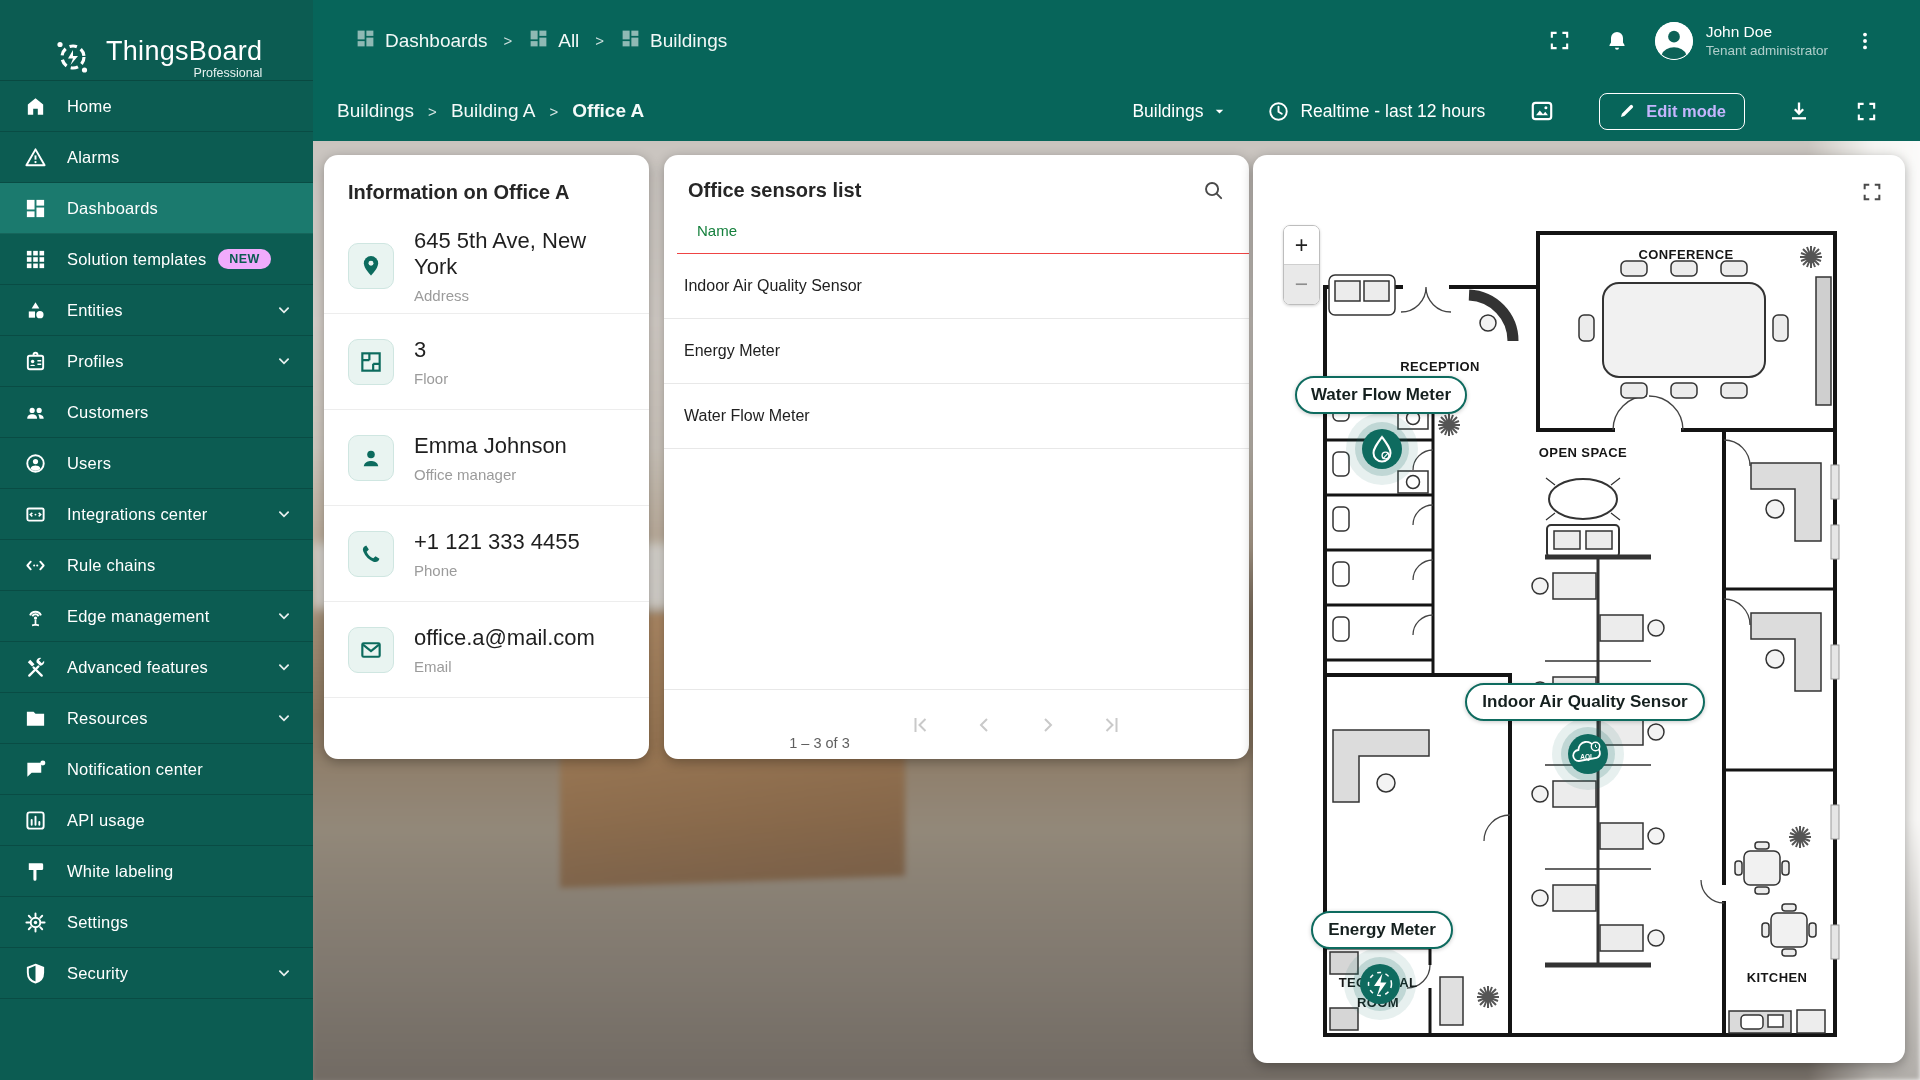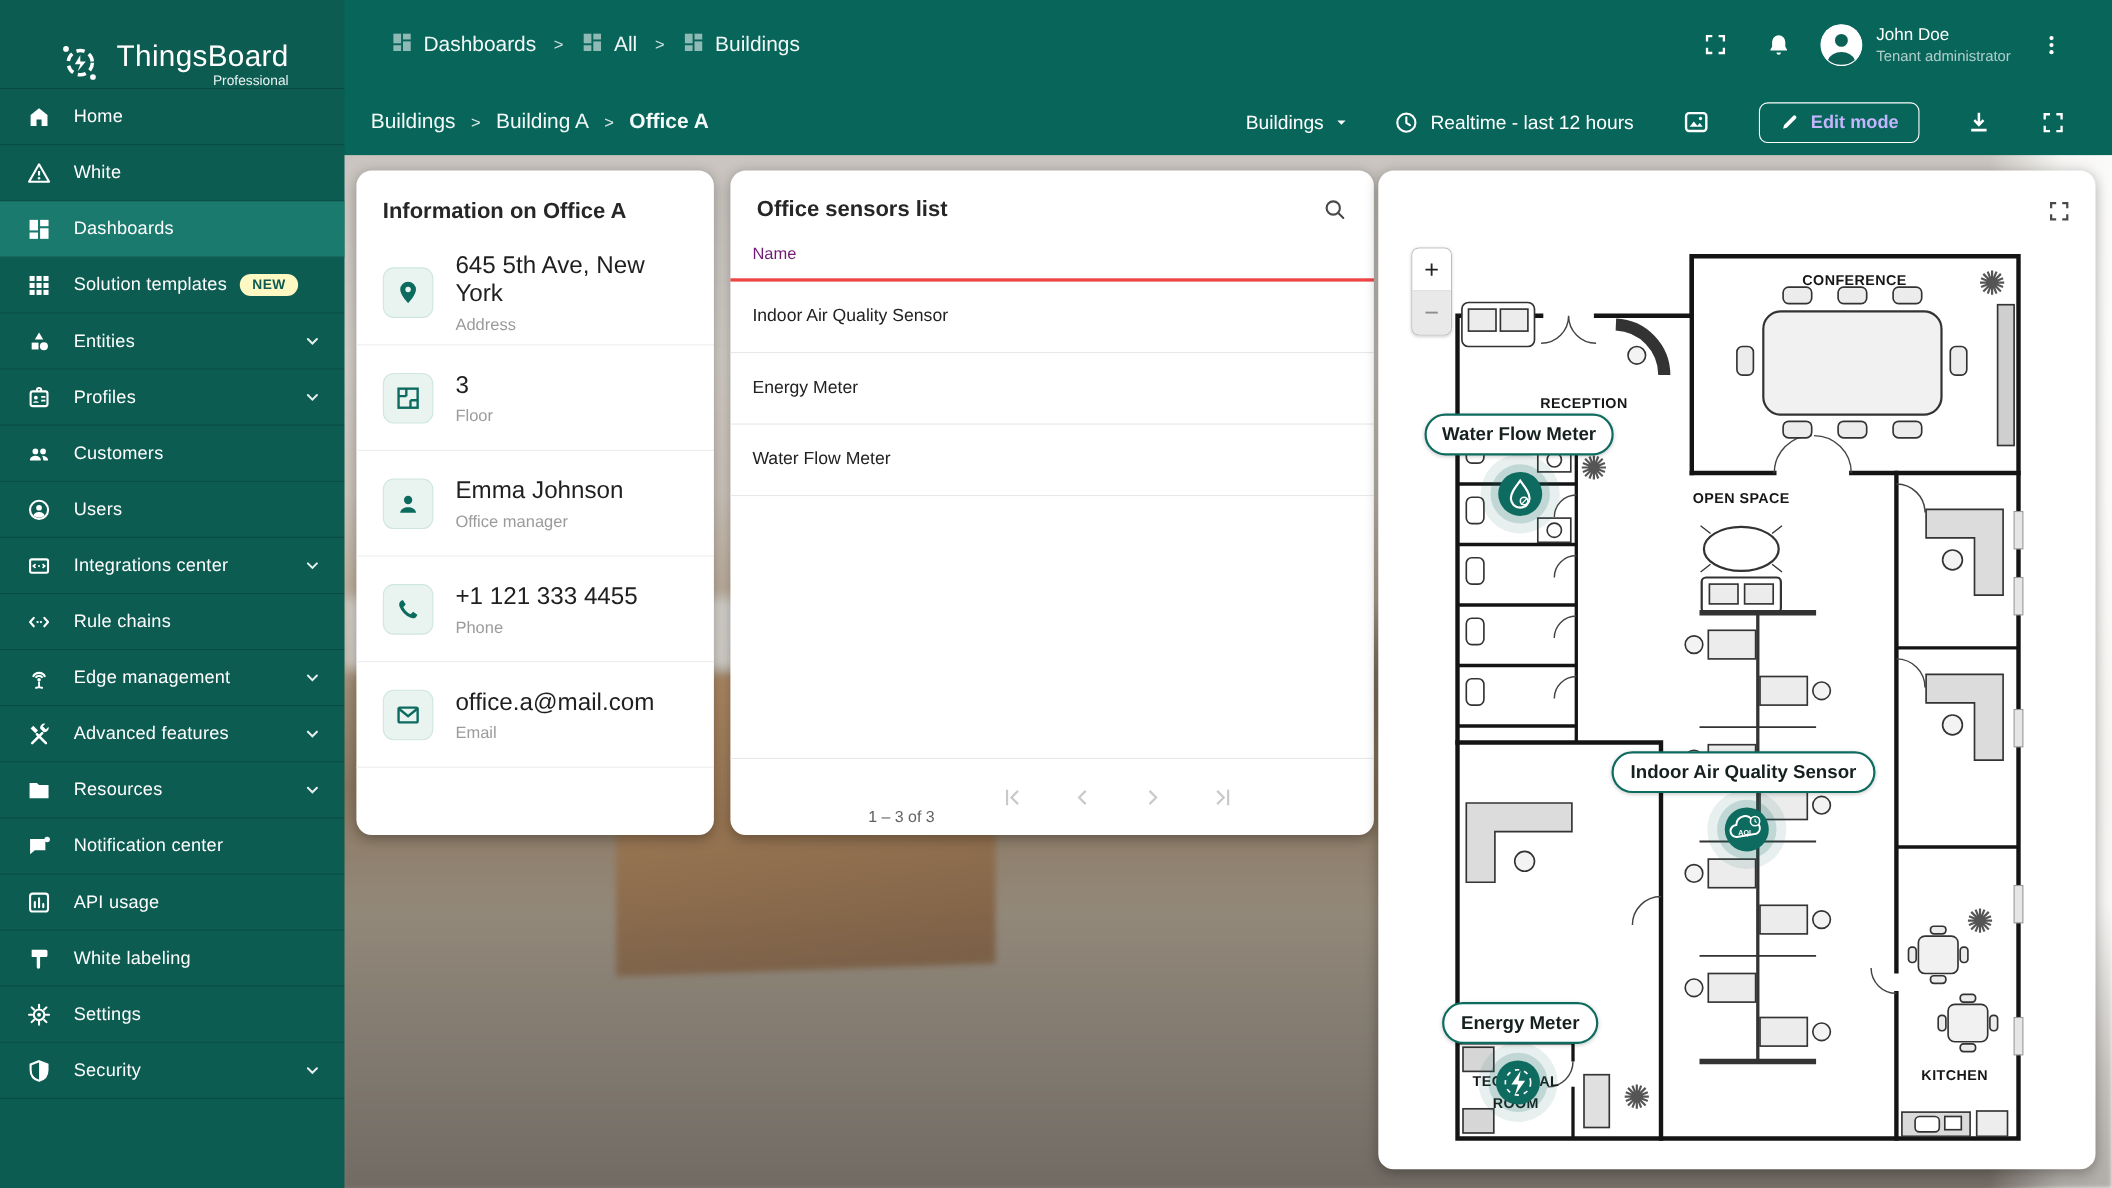--- a/index.html
+++ b/index.html
@@ -11,21 +11,21 @@
   .logo-row { height:81px; display:flex; align-items:flex-end; padding-left:50px; border-bottom:1px solid rgba(0,0,0,.2); }
   .logo-mark { width:46px; height:46px; margin-right:10px; flex:none; }
   .logo-text { display:flex; flex-direction:column; }
   .logo-name { color:#fff; font-size:27px; font-weight:500; letter-spacing:.3px; line-height:1.05; }
   .logo-edition { color:#e7f2f0; font-size:12.5px; text-align:right; margin-top:1px; }
   .nav-item { height:51px; display:flex; align-items:center; padding:0 18px 0 24px; border-bottom:1px solid rgba(0,0,0,.17); cursor:pointer; }
   .nav-item.active { background:#1b7a6e; }
   .nav-icon { width:23px; height:23px; margin-right:20px; flex:none; }
   .nav-icon svg { width:23px; height:23px; display:block; }
   .nav-label { color:#fff; font-size:16.5px; font-weight:500; letter-spacing:.2px; white-space:nowrap; }
-  .nav-badge { margin-left:12px; background:#fef9c3; color:#0b5b52; font-size:12.5px; font-weight:700; padding:3px 11px; border-radius:12px; letter-spacing:.4px; }
+  .nav-badge { margin-left:12px; background:#f0abfc; color:#0b5b52; font-size:12.5px; font-weight:700; padding:3px 11px; border-radius:12px; letter-spacing:.4px; }
   .nav-chevron { margin-left:auto; width:22px; height:22px; }
   .nav-chevron svg { width:22px; height:22px; }
 
   
   .topbar { position:absolute; left:313px; top:0; right:0; height:81px; background:#07655a; display:flex; align-items:center; z-index:20; }
   .tb-breadcrumb { margin-left:42px; display:flex; align-items:center; gap:13px; }
   .tb-crumb { display:flex; align-items:center; gap:9px; cursor:pointer; }
   .tb-crumb svg { width:21px; height:21px; opacity:.55; }
   .tb-crumb .lbl { color:#f2f8f7; font-size:19px; }
   .tb-sep { color:rgba(255,255,255,.8); font-size:15px; padding:0 3px; }
@@ -73,21 +73,21 @@
   #card-info .card-title { padding:26px 24px 14px; }
   .info-row { display:flex; align-items:center; gap:20px; height:96px; padding:0 24px; border-bottom:1px solid #ededed; }
   .info-ic { width:46px; height:46px; border-radius:10px; background:#e9f4f1; border:1px solid #cfe6e1; display:flex; align-items:center; justify-content:center; flex:none; }
   .info-ic svg { width:26px; height:26px; }
   .info-value { font-size:22px; color:#1f1f1f; }
   .info-label { font-size:15px; color:#9b9b9b; margin-top:7px; }
 
   
   .sensors-head { display:flex; align-items:center; justify-content:space-between; padding:24px 24px 0; }
   .search-btn svg { width:23px; height:23px; }
-  .col-header { padding:20px 24px 14px 20px; font-size:15px; color:#701a75; border-bottom:3px solid #ef4444; }
+  .col-header { padding:20px 24px 14px 20px; font-size:15px; color:#15803d; border-bottom:1px solid #ef4444;margin-left:13px; }
   .sensor-row { height:65px; display:flex; align-items:center; padding-left:20px; font-size:16px; color:#212121; border-bottom:1px solid #e8e8e8; cursor:pointer; }
   .paginator { position:absolute; left:0; right:0; bottom:0; height:70px; border-top:1px solid #e8e8e8; display:flex; align-items:center; justify-content:center; gap:58px; }
   .pag-label { font-size:14.5px; color:#5f5f5f;margin-top:36px; }
   .pag-icons { display:flex; align-items:center; gap:40px; }
   .pag-icons svg { width:24px; height:24px; }
 
   
   #card-plan .card-title { padding:24px 24px 0; }
   .plan-fs { position:absolute; right:22px; top:26px; }
   .plan-fs svg { width:22px; height:22px; }
@@ -127,21 +127,21 @@
         <span class="nav-label">Home</span>
       </div>
       <div class="nav-item">
         <span class="nav-icon">
           <svg viewBox="0 0 24 24">
             <path d="M12 3.5 21.5 20h-19z" fill="none" stroke="#fff" stroke-width="2" stroke-linejoin="round"></path>
             <path d="M12 9.8v4.4" stroke="#fff" stroke-width="2"></path>
             <circle cx="12" cy="16.8" r="1.2" fill="#fff"></circle>
           </svg>
         </span>
-        <span class="nav-label">White</span>
+        <span class="nav-label">Alarms</span>
       </div>
       <div class="nav-item active">
         <span class="nav-icon">
           <svg viewBox="0 0 24 24">
             <rect x="3" y="3" width="8" height="10" fill="#fff"></rect>
             <rect x="13" y="3" width="8" height="6" fill="#fff"></rect>
             <rect x="13" y="11" width="8" height="10" fill="#fff"></rect>
             <rect x="3" y="15" width="8" height="6" fill="#fff"></rect>
           </svg>
         </span>

